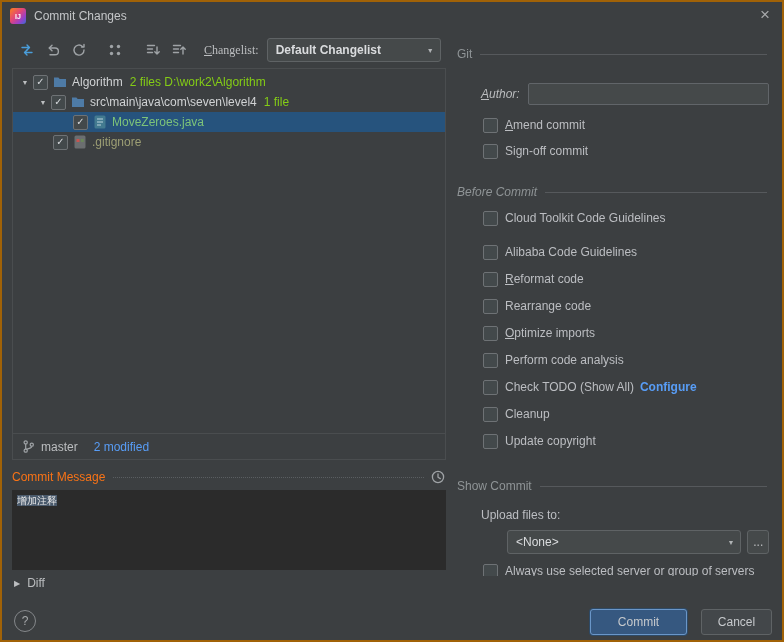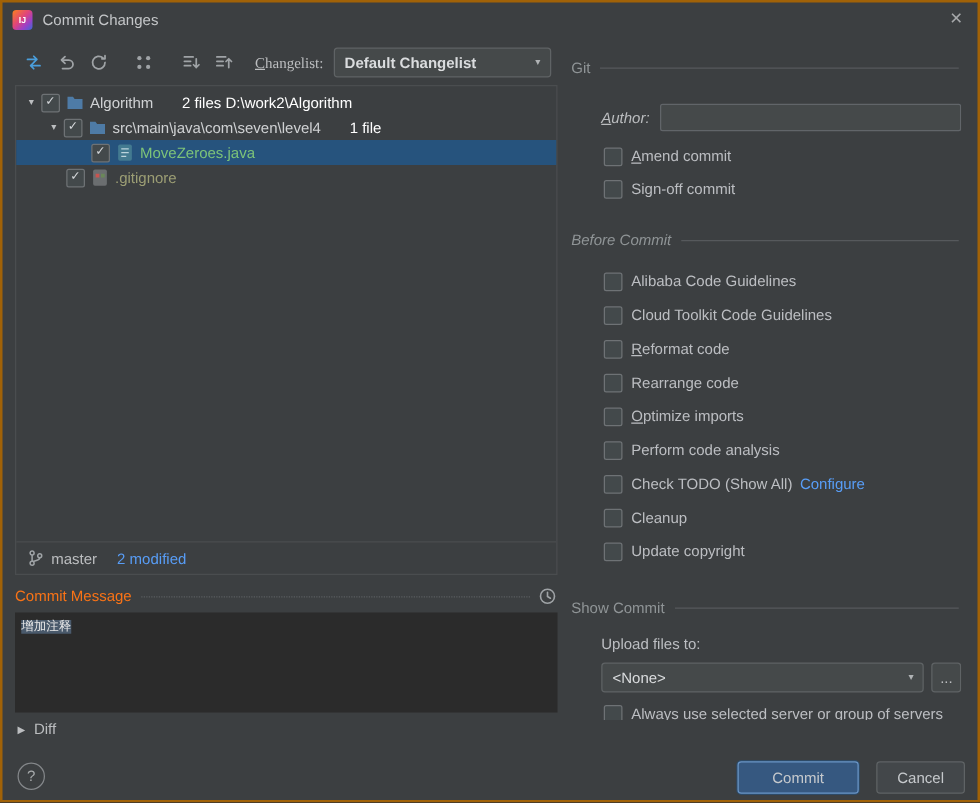--- a/index.html
+++ b/index.html
@@ -15,37 +15,37 @@
     color:#fff;font-size:7px;font-weight:bold;display:flex;align-items:center;justify-content:center;}
   .wtitle{margin-left:8px;color:#c4c6c8;}
   .close{position:absolute;right:12px;top:4px;font-size:17px;color:#a6a8aa;line-height:1;cursor:default;}
   
   .toolbar{position:absolute;left:14px;top:34px;height:28px;display:flex;align-items:center;}
   .tbi{width:22px;height:22px;display:flex;align-items:center;justify-content:center;border-radius:3px;flex:none;}
   .lbl{color:#bcbec0;font-family:Liberation Serif, serif;}
   .mn{display:inline-block;}
   .mn::first-letter{text-decoration:underline;}
   .combo{height:24px;background:#45494a;border:1px solid #5f6365;border-radius:3px;display:flex;align-items:center;
-    padding:0 6px 0 8px;box-sizing:border-box;}
+    padding:0 6px 0 8px;box-sizing:border-box;margin-left:26px;}
   .combo .ctext{flex:1;color:#dadcde;white-space:nowrap;overflow:hidden;}
   .combo .bold{font-weight:bold;}
   .combo .carrow{font-size:7px;color:#b0b3b5;margin-left:8px;}
   
   .tree-panel{position:absolute;left:10px;top:66px;width:434px;height:392px;border:1px solid #4a4d4f;box-sizing:border-box;}
   .trow{height:20px;display:flex;align-items:center;white-space:nowrap;}
   .trow:first-child{margin-top:3px;}
   .twisty{width:16px;text-align:center;font-size:7px;color:#bcbec0;flex:none;}
   .cb{width:13px;height:13px;background:#43494b;border:1px solid #6e7275;border-radius:2px;
     display:inline-flex;align-items:center;justify-content:center;flex:none;box-sizing:content-box;}
   .cb i{font-style:normal;font-size:10px;line-height:1;color:#d6d9dc;font-weight:bold;}
   .ticon{width:16px;height:16px;margin:0 4px;flex:none;display:flex;align-items:center;justify-content:center;}
   .tname{color:#d0d2d4;}
   .tname.green{color:#7dc379;}
   .tname.olive{color:#9c9e74;}
-  .tmeta{color:#ffffff;margin-left:23px;}
+  .tmeta{color:#84cc16;margin-left:7px;}
   .trow.sel{background:#26537d;}
   .tree-status{position:absolute;left:0;bottom:0;width:100%;height:26px;border-top:1px solid #4a4d4f;
     display:flex;align-items:center;padding-left:8px;box-sizing:border-box;}
   .branch-name{margin-left:5px;color:#bcbec0;}
   .link{color:#589df6;}
   .mod-link{margin-left:16px;}
   
   .cm-header{position:absolute;left:10px;top:466px;width:434px;height:18px;display:flex;align-items:center;}
   .cm-label{color:#f97316;flex:none;}
   .cm-rule{flex:1;border-top:1px dotted #5a5e61;margin:1px 6px 0 8px;}
@@ -55,21 +55,21 @@
   .diff-tw{font-size:8px;color:#bcbec0;margin-right:7px;}
   
   .right-col{position:absolute;left:455px;top:40px;width:312px;height:534px;overflow:hidden;}
   .sec-hdr{display:flex;align-items:center;height:16px;color:#8f9496;}
   .sec-hdr .rule{flex:1;border-top:1px solid #56595c;margin:1px 2px 0 8px;}
   .author-row{margin:20px 0 0 24px;height:24px;display:flex;align-items:center;font-style:italic;}
   .author-row input{flex:1;margin-left:8px;height:22px;background:#45494a;border:1px solid #616569;border-radius:2px;
     color:#dddfe1;padding:0 5px;box-sizing:border-box;font:inherit;outline:none;}
   .chk-row{display:flex;align-items:center;height:18px;margin:9px 0 0 26px;}
   .chk-row .olabel{margin-left:7px;color:#bcbec2;}
-  .chk-row .link{margin-left:6px;}
+  .chk-row .link{margin-left:6px;font-weight:bold;}
   .gap10{margin-top:10px;}.gap8{margin-top:8px;}.gap16{margin-top:16px;}
   .hdr-before{margin-top:24px;font-style:italic;}
   .hdr-after{margin-top:28px;}
   .upload-label{margin:14px 0 0 24px;height:14px;color:#bcbec2;}
   .combo-row{margin:8px 0 0 24px;display:flex;align-items:center;}
   .upload-combo{width:262px;}
   .more-btn{width:24px;height:24px;margin-left:6px;background:#45494a;border:1px solid #5f6365;border-radius:3px;
     color:#bcbec0;display:flex;align-items:center;justify-content:center;box-sizing:border-box;}
   
   .help-btn{position:absolute;left:12px;top:608px;width:20px;height:20px;border:1px solid #84878a;border-radius:50%;
@@ -243,27 +243,27 @@
     <div class="chk-row gap8">
       <span class="cb"></span>
       <span class="olabel">Sign-off commit</span>
     </div>
 
     <div class="sec-hdr hdr-before">
       <span>Before Commit</span>
       <span class="rule"></span>
     </div>
 
+    <div class="chk-row">
+      <span class="cb"></span>
+      <span class="olabel">Cloud Toolkit Code Guidelines</span>
+    </div>
     <div class="chk-row gap16">
       <span class="cb"></span>
       <span class="olabel">Alibaba Code Guidelines</span>
-    </div>
-    <div class="chk-row">
-      <span class="cb"></span>
-      <span class="olabel">Cloud Toolkit Code Guidelines</span>
     </div>
     <div class="chk-row">
       <span class="cb"></span>
       <span class="olabel mn">Reformat code</span>
     </div>
     <div class="chk-row">
       <span class="cb"></span>
       <span class="olabel">Rearrange code</span>
     </div>
     <div class="chk-row">

